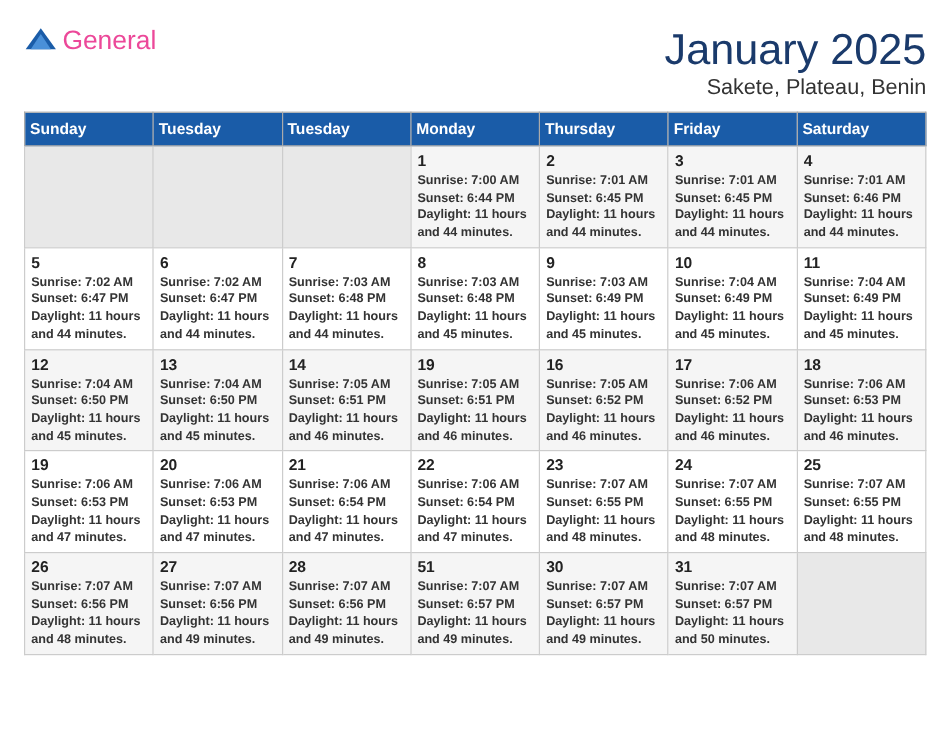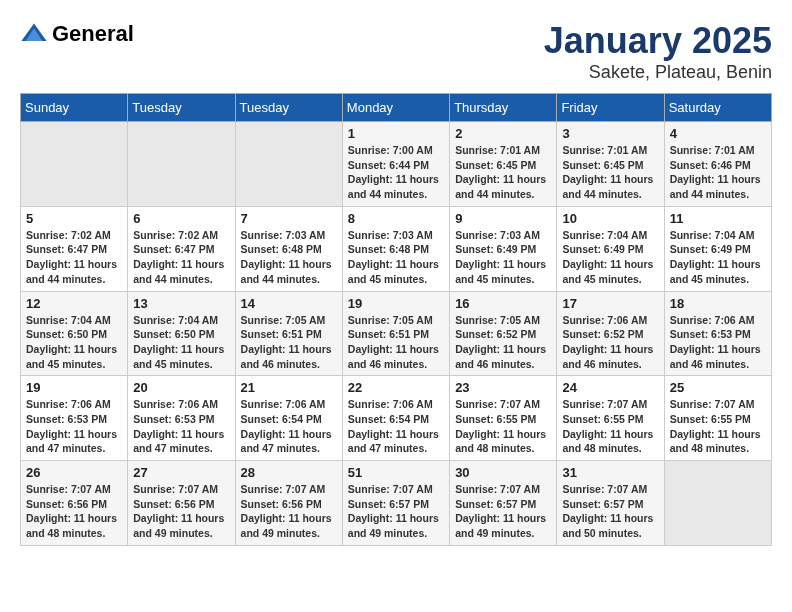--- a/index.html
+++ b/index.html
@@ -15,54 +15,54 @@
       justify-content: space-between;
       align-items: flex-start;
       margin-bottom: 10px;
     }
     .logo {
       display: flex;
       align-items: center;
     }
     .logo-text {
       font-size: 22px;
-      font-weight: bold;
-      color: #000000;
+      font-weight: normal;
+      color: #ec4899;
       line-height: 1.1;
     }
     .logo-icon {
       width: 28px;
       height: 28px;
       margin-right: 4px;
     }
     .title-block {
       text-align: right;
     }
     .title-block h1 {
       font-size: 36px;
       color: #1a3a6b;
-      font-weight: bold;
+      font-weight: normal;
     }
     .title-block h2 {
       font-size: 18px;
       color: #333;
       font-weight: normal;
     }
     .calendar {
       width: 100%;
       border-collapse: collapse;
       font-size: 11px;
     }
     .calendar thead tr th {
       background-color: #1a5ca8;
       color: #fff;
       padding: 6px 4px;
       text-align: left;
       font-size: 13px;
-      font-weight: normal;
+      font-weight: bold;
       border: 1px solid #aaa;
     }
     .calendar tbody tr td {
       vertical-align: top;
       padding: 4px 5px;
       border: 1px solid #ccc;
       min-height: 80px;
       width: 107px;
     }
     .calendar tbody tr:nth-child(odd) td {

